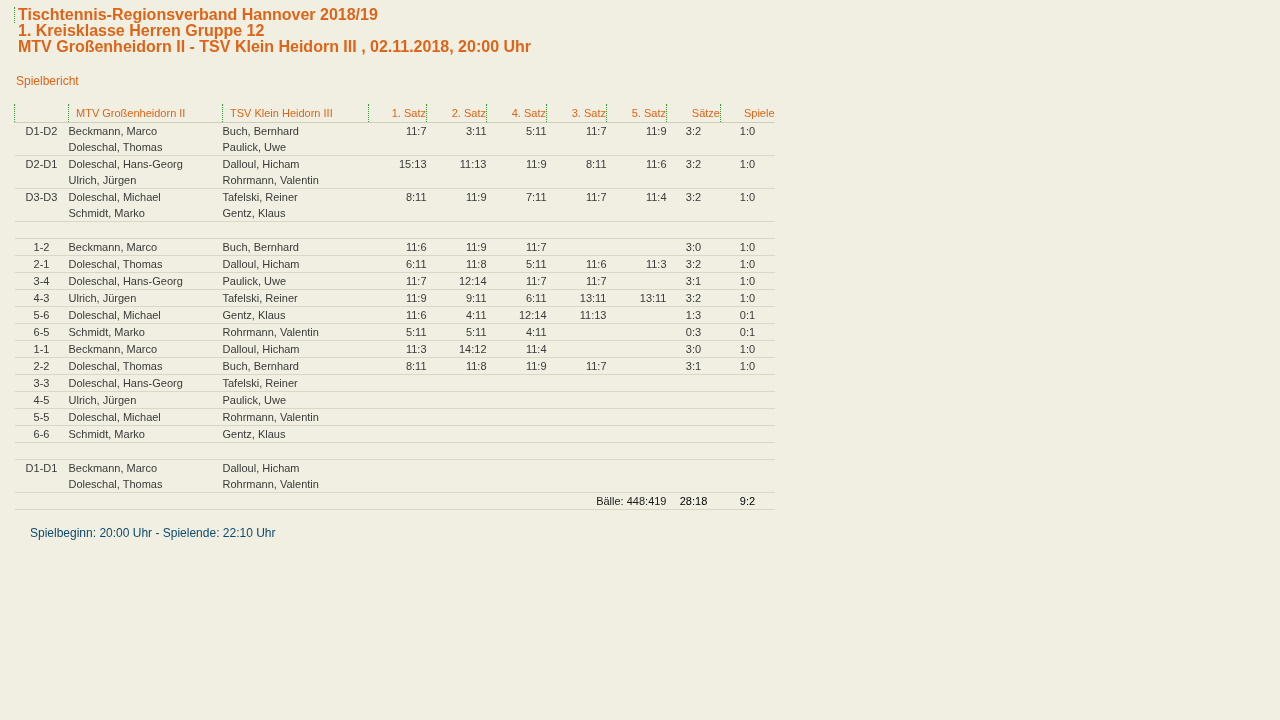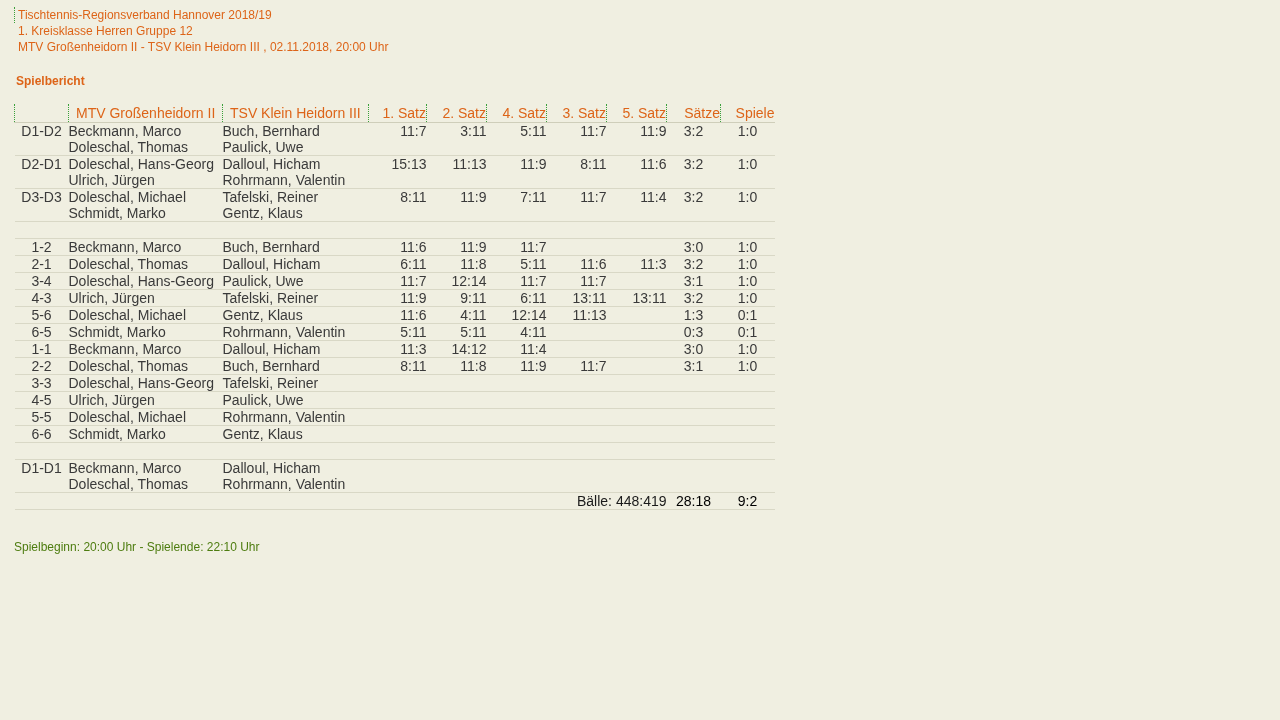--- a/index.html
+++ b/index.html
@@ -13,47 +13,47 @@
     font-family: "Liberation Sans", sans-serif;
     position: relative;
     overflow: hidden;
   }
   .header-block {
     position: absolute;
     left: 14px;
     top: 7px;
   }
   .title-line {
-    font-size: 12px;
-    font-weight: normal;
+    font-size: 16px;
+    font-weight: bold;
     color: #dd6418;
     line-height: 16px;
     padding-left: 4px;
     white-space: nowrap;
   }
   .title-line.first {
     border-left: 1px dotted #3aa03a;
     padding-left: 3px;
   }
   .section-title {
     position: absolute;
     left: 16px;
     top: 74px;
     font-size: 12px;
-    font-weight: bold;
+    font-weight: normal;
     color: #dd6418;
   }
   table.report {
     position: absolute;
     left: 14px;
     top: 104px;
     width: 760px;
     border-collapse: collapse;
     table-layout: fixed;
-    font-size: 14px;
+    font-size: 11px;
   }
   table.report th {
     height: 18px;
     font-weight: normal;
     color: #dd6418;
     border-left: 1px dotted #3aa03a;
     border-bottom: 1px solid #cfceba;
     padding: 0;
     vertical-align: middle;
     white-space: nowrap;
@@ -71,26 +71,25 @@
   td.code { text-align: center; }
   td.name { color: #4aa22a; padding-left: 6px; }
   td.set  { text-align: right; padding-right: 22px; }
   td.mid  { text-align: center; }
   tr.spacer td { height: 16px; }
   tr.totals td { color: #1a1a1a; }
   tr.totals td.balls { text-align: right; }
   tr.totals td.bold { font-weight: normal; color: #000; }
   .footer-line {
     position: absolute;
-    left: 14px;
+    left: 30px;
     top: 526px;
     font-size: 12px;
-    color: #4d7c0f;
+    color: #0c4a6e;
     white-space: nowrap;
-    margin-top: 14px;
   }
 </style>
 </head>
 <body>
 
 <div class="header-block">
   <div class="title-line first">Tischtennis-Regionsverband Hannover 2018/19</div>
   <div class="title-line">1. Kreisklasse Herren Gruppe 12</div>
   <div class="title-line">MTV Großenheidorn II - TSV Klein Heidorn III , 02.11.2018, 20:00 Uhr</div>
 </div>

